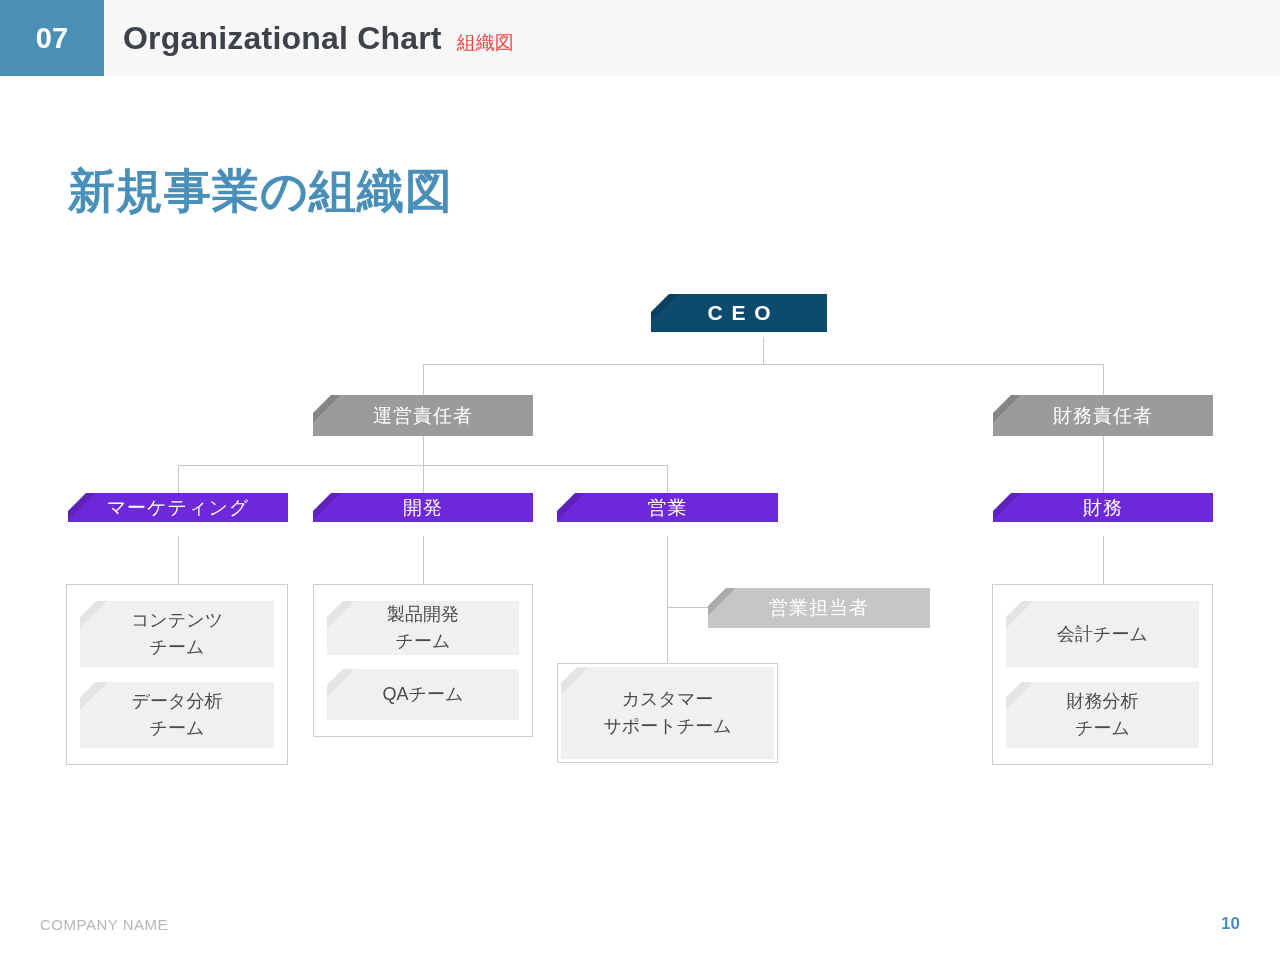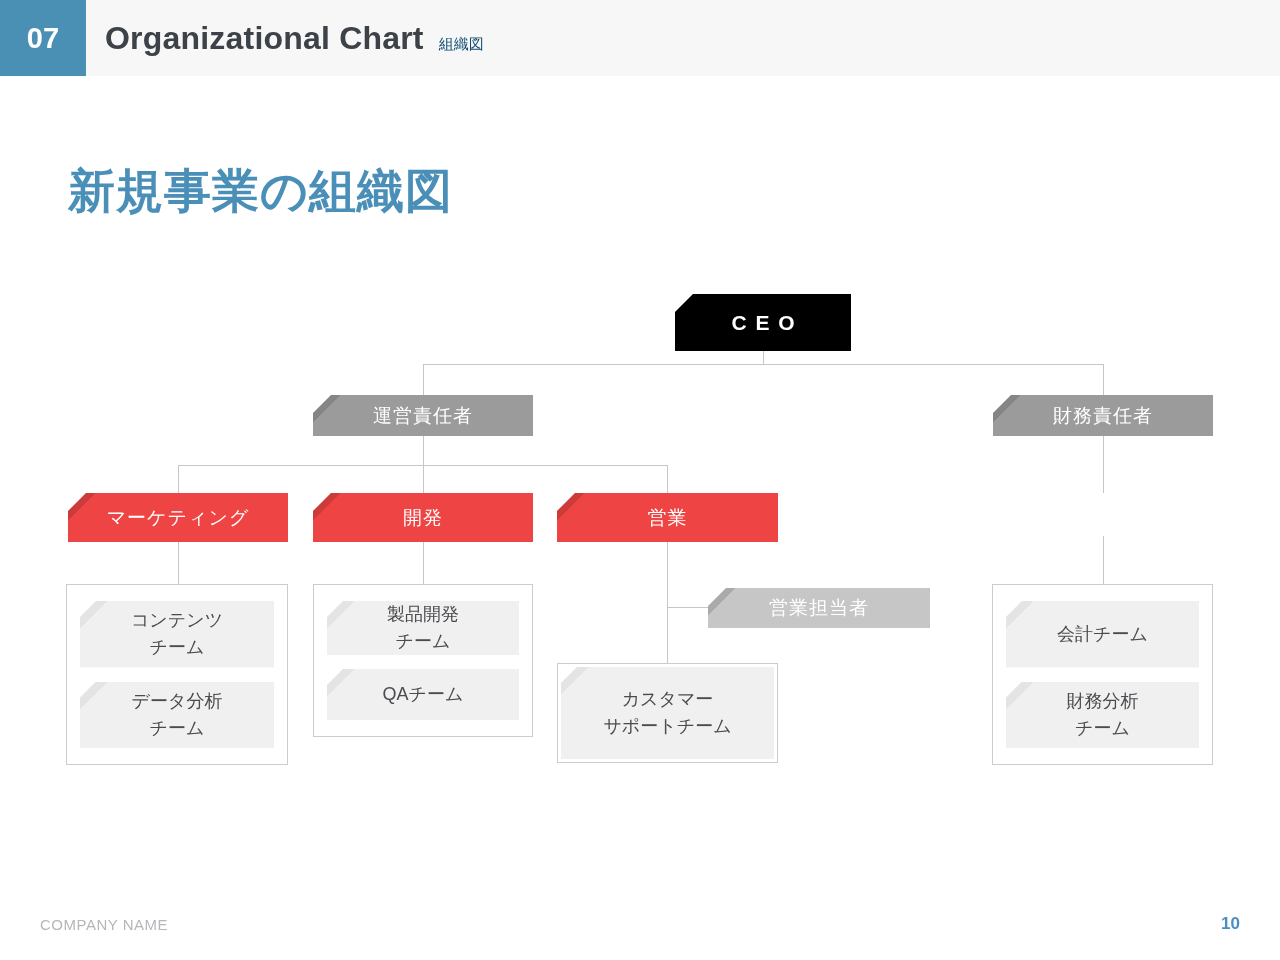--- a/index.html
+++ b/index.html
@@ -2,25 +2,25 @@
 <html><head>
 <meta charset="utf-8">
 <style>
   html,body{margin:0;padding:0;background:#e9e9e9;}
   .slide{position:relative;width:1280px;height:960px;background:#ffffff;overflow:hidden;
          font-family:"Liberation Sans","DejaVu Sans",sans-serif;}
 
   
   .hdr{position:absolute;top:0;left:0;width:100%;height:76px;background:#f7f7f8;
        display:flex;align-items:center;}
-  .num-badge{width:86px;height:76px;background:#4a90b5;color:#fff;font-size:29px;
+  .num-badge{width:104px;height:76px;background:#4a90b5;color:#fff;font-size:29px;
              font-weight:700;display:flex;align-items:center;justify-content:center;flex:0 0 auto;}
   .hdr-titles{margin-left:19px;display:flex;align-items:baseline;gap:15px;}
   .h-title{font-size:32px;font-weight:700;color:#3d4248;letter-spacing:.2px;}
-  .h-sub{font-size:15px;color:#0c4a6e;}
+  .h-sub{font-size:19px;color:#ef4444;}
 
   
   .page-title{position:absolute;left:68px;top:160px;margin:0;font-size:47px;font-weight:700;
               color:#4a8fb8;letter-spacing:1px;text-align:right;}
 
   
   .chart{position:absolute;inset:0;}
 
   
   .ln{position:absolute;background:#c6c6ca;}
@@ -40,26 +40,26 @@
   .l14{left:667px; top:607px; width:41px; height:1px;}
   .l15{left:1103px;top:536px; width:1px;  height:48px;}
 
   
   .node{position:absolute;display:flex;align-items:center;justify-content:center;
         color:#fff;font-size:19px;letter-spacing:1px;box-sizing:border-box;}
   .chamfer{clip-path:polygon(var(--ch,18px) 0,100% 0,100% 100%,0 100%,0 var(--ch,18px));}
   .chamfer::before{content:"";position:absolute;top:0;left:0;width:28px;height:28px;
         background:linear-gradient(135deg,rgba(0,0,0,.14) 49.5%,rgba(0,0,0,0) 50%);
         pointer-events:none;}
-  .ceo{left:675px;top:294px;width:176px;height:57px;background:#000000;
+  .ceo{left:651px;top:294px;width:176px;height:38px;background:#0c4a6e;
        font-size:21px;font-weight:700;letter-spacing:.42em;padding-left:.42em;}
   .mgr{width:220px;height:41px;top:395px;background:#9b9b9b;}
   .mgr-ops{left:313px;}
   .mgr-fin{left:993px;}
-  .dept{top:493px;height:49px;background:#ef4444;}
+  .dept{top:493px;height:29px;background:#6d28d9;}
   .dept-marketing{left:68px;width:220px;}
   .dept-dev{left:313px;width:220px;}
   .dept-sales{left:557px;width:221px;}
   .dept-fin{left:993px;width:220px;}
   .salesrep{left:708px;top:588px;width:222px;height:40px;background:#c6c6c6;}
 
   
   .teambox{position:absolute;border:1px solid #caccd0;background:#fff;box-sizing:border-box;
            display:flex;flex-direction:column;gap:14px;padding:16px 13px;}
   .tb-marketing{left:66px;top:584px;width:222px;height:181px;}
@@ -111,20 +111,21 @@
     <div class="ln l15"></div>
 
     <div class="node chamfer ceo">CEO</div>
 
     <div class="node chamfer mgr mgr-ops">運営責任者</div>
     <div class="node chamfer mgr mgr-fin">財務責任者</div>
 
     <div class="node chamfer dept dept-marketing">マーケティング</div>
     <div class="node chamfer dept dept-dev">開発</div>
     <div class="node chamfer dept dept-sales">営業</div>
+    <div class="node chamfer dept dept-fin">財務</div>
 
     <div class="node chamfer salesrep">営業担当者</div>
 
     <div class="teambox tb-marketing">
       <div class="leaf chamfer">コンテンツ
 チーム</div>
       <div class="leaf chamfer">データ分析
 チーム</div>
     </div>
 

